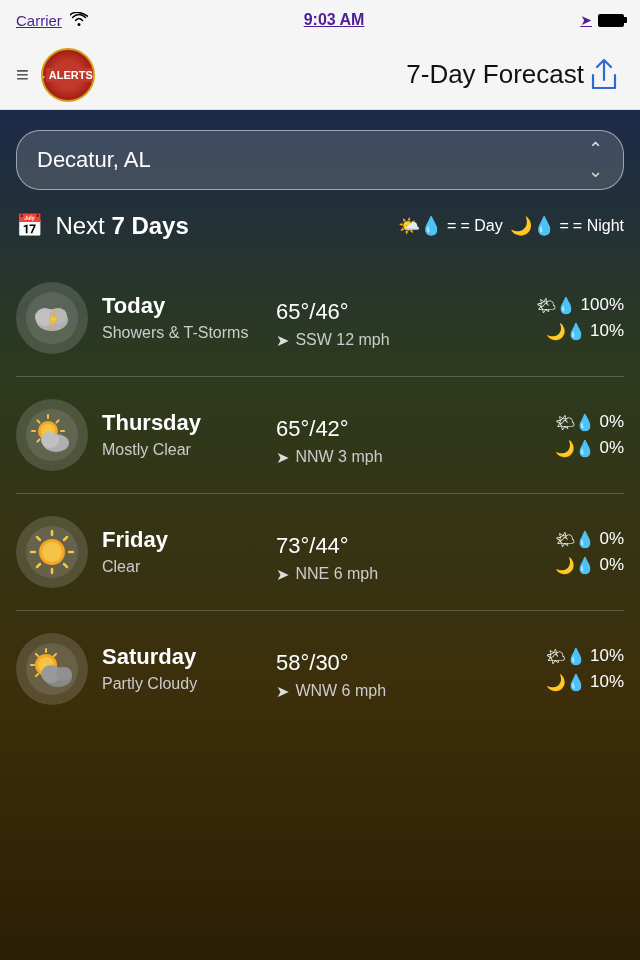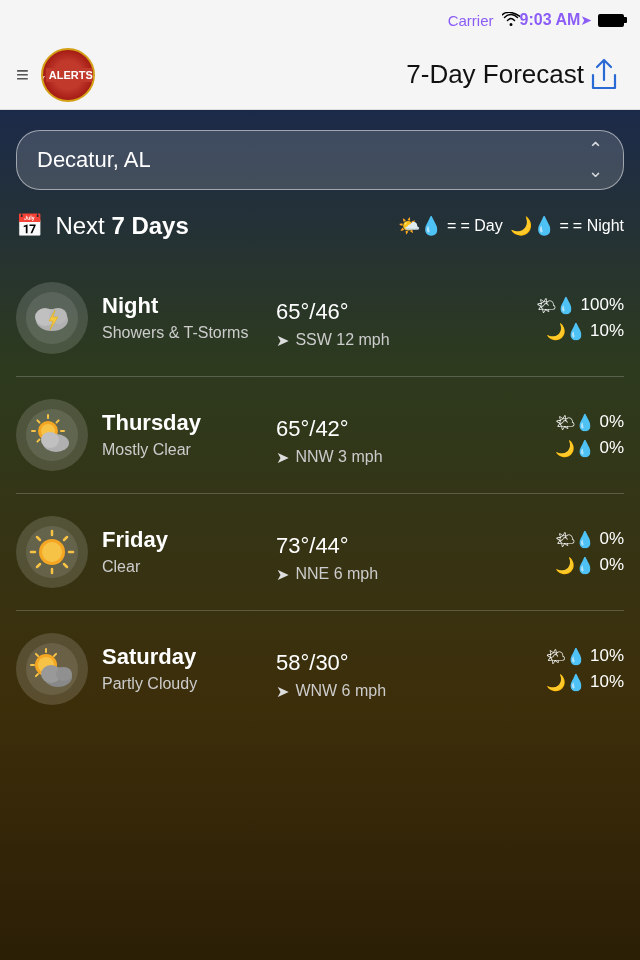--- a/index.html
+++ b/index.html
@@ -11,25 +11,26 @@
       background: #1a1a2e;
       overflow-x: hidden;
     }
 
     
     .status-bar {
       background: #f5f5f5;
       height: 40px;
       display: flex;
       align-items: center;
-      justify-content: flex-end;
+      justify-content: space-between;
       padding: 0 16px;
       font-size: 15px;
       font-weight: 500;
-      color: #8b5cf6;
+      color: #4c1d95;
+      text-decoration: underline;
     }
     .status-left { display: flex; align-items: center; gap: 8px; }
     .status-center { font-weight: 600; font-size: 16px; }
     .status-right { display: flex; align-items: center; gap: 6px; }
     .battery-icon {
       display: inline-block;
       width: 26px;
       height: 13px;
       border: 2px solid #000;
       border-radius: 2px;
@@ -293,21 +294,21 @@
     <circle cx="26" cy="26" r="26" fill="rgba(255,255,255,0.1)"></circle>
 
     <ellipse cx="26" cy="28" rx="16" ry="11" fill="#b0b0b0"></ellipse>
     <ellipse cx="19" cy="25" rx="10" ry="9" fill="#c0c0c0"></ellipse>
     <ellipse cx="32" cy="24" rx="9" ry="8" fill="#b8b8b8"></ellipse>
 
     <polygon points="29,18 23,29 27,29 24,38 32,25 27,25" fill="#f5c842" stroke="#e0a800" stroke-width="0.5"></polygon>
   </svg>
     </div>
     <div class="day-info">
-      <div class="day-name">Night</div>
+      <div class="day-name">Today</div>
       <div class="day-desc">Showers &amp; T-Storms</div>
     </div>
     <div class="day-weather">
       <div class="temp-line">65°/46°</div>
       <div class="wind-line">
         <span class="wind-arrow">➤</span>
         <span>SSW 12 mph</span>
       </div>
     </div>
     <div class="precip-col">

